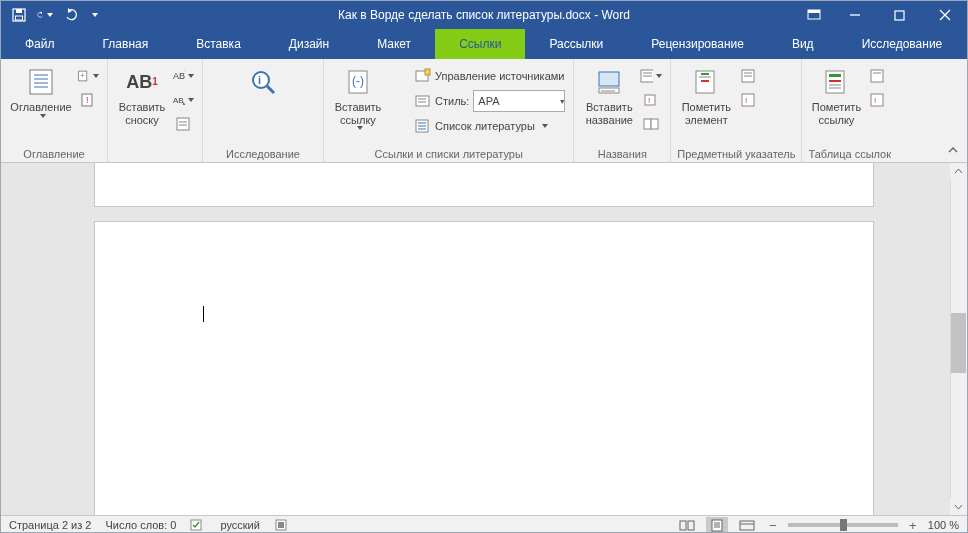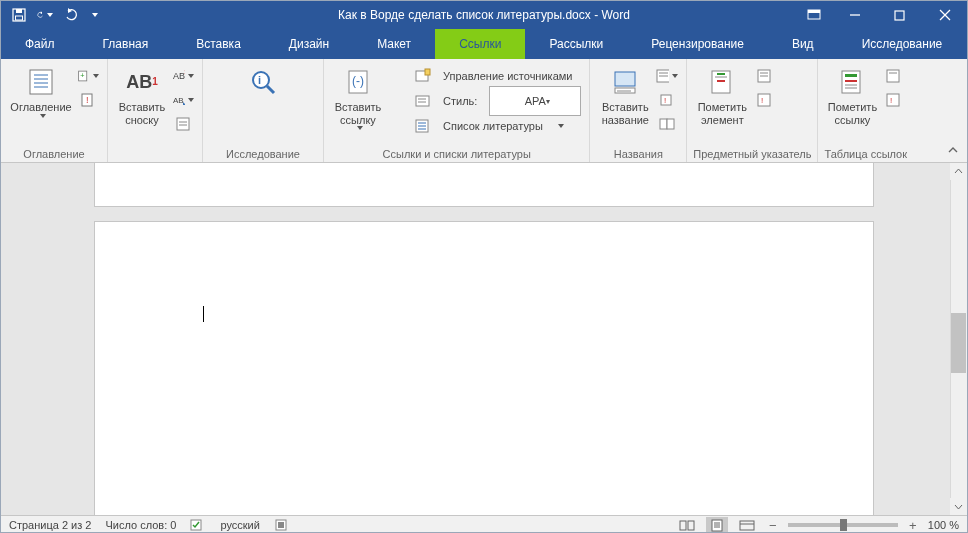--- a/index.html
+++ b/index.html
@@ -25,22 +25,22 @@
   
   .ribbon { height: 104px; background: #f1f1f1; border-bottom: 1px solid #c6c6c6; display: flex; font-size: 11px; color: #444; position: relative; }
   .ribbon-group { display: flex; flex-direction: column; border-right: 1px solid #d9d9d9; padding: 4px 6px 2px 6px; height: 100%; }
   .ribbon-group .row { display: flex; align-items: flex-start; flex: 1; }
   .ribbon-group .label { text-align: center; color: #666; font-size: 11px; padding-top: 2px; white-space: nowrap; }
   .big-btn { display: flex; flex-direction: column; align-items: center; justify-content: flex-start; padding: 2px 4px; cursor: pointer; text-align: center; line-height: 1.15; }
   .big-btn .icon-slot { height: 34px; display: flex; align-items: center; justify-content: center; }
   .big-btn .btn-label { margin-top: 2px; white-space: pre-line; }
   .mini-col { display: flex; flex-direction: column; gap: 2px; padding: 2px 2px; }
   .mini-btn { width: 22px; height: 22px; display: flex; align-items: center; justify-content: center; cursor: pointer; }
-  .inline-row { display: flex; align-items: center; gap: 12px; height: 22px; padding-left: 25px; }
-  .style-select { height: 30px; width: 92px; font-size: 11px; border: 1px solid #ababab; background: #fff; padding-left:4px; display:flex; align-items:center; justify-content:center; }
+  .inline-row { display: flex; align-items: center; gap: 4px; height: 22px; padding-left: 25px; }
+  .style-select { height: 22px; width: 92px; font-size: 11px; border: 1px solid #ababab; background: #fff; padding-left:4px; display:flex; align-items:center; justify-content:space-between; }
   .collapse-chevron { position: absolute; right: 6px; bottom: 4px; width: 14px; height: 14px; cursor: pointer; }
 
   
   .doc-area { height: 352px; background: #e6e6e6; overflow: hidden; position: relative; display:flex; justify-content:center; }
   .scroll-track { position:absolute; right:0; top:0; width:17px; height:100%; background:#f0f0f0; border-left:1px solid #d9d9d9; }
   .scroll-thumb { position:absolute; right:1px; width:15px; height:60px; top:150px; background:#c2c2c2; }
   .scroll-btn { position:absolute; right:0; width:17px; height:17px; display:flex; align-items:center; justify-content:center; background:#f0f0f0; cursor:pointer; }
   .scroll-btn.up{top:0;} .scroll-btn.dn{bottom:0;}
   .pages-wrap { width: 780px; padding-top:0; }
   .page-prev { height: 44px; background: #fff; border:1px solid #c6c6c6; border-top:none; margin-bottom:14px; }

